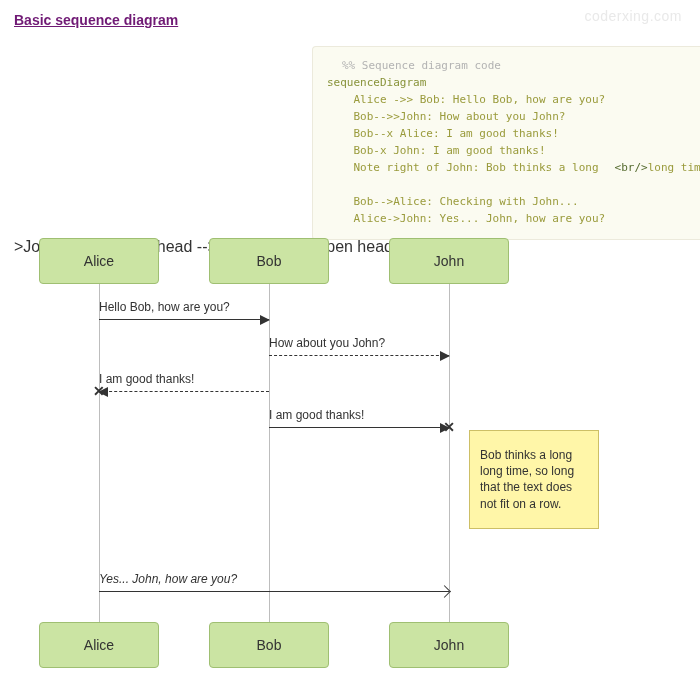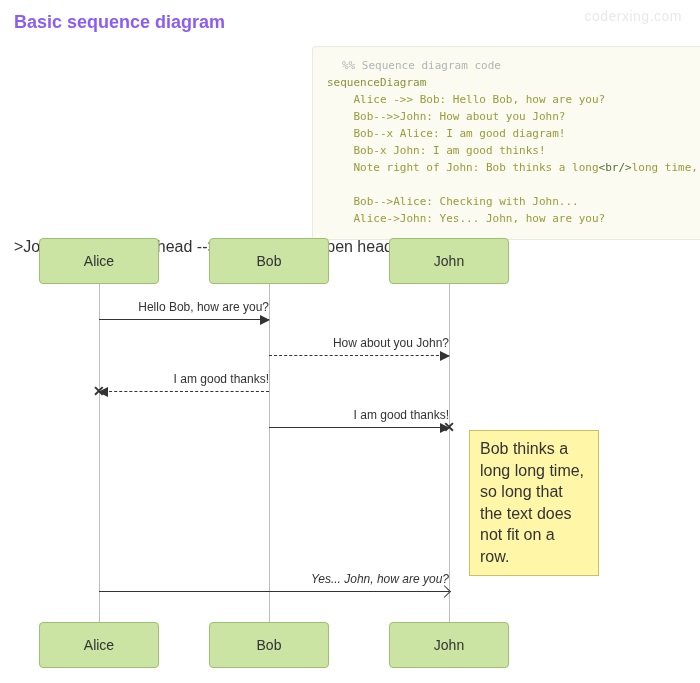--- a/index.html
+++ b/index.html
@@ -11,24 +11,25 @@
     width: 700px;
   }
   .page {
     width: 700px;
     height: 683px;
     position: relative;
     box-sizing: border-box;
     padding: 10px 14px;
   }
   .title {
-    font-size: 18px;
+    font-size: 14px;
     font-weight: 700;
-    color: #8b5cf6;
+    color: #701a75;
     margin: 2px 0 8px 0;
+    text-decoration: underline;
   }
   .watermark {
     position: absolute;
     top: 8px;
     right: 18px;
     font-size: 14px;
     color: #e9e9e9;
     letter-spacing: .5px;
     font-weight: 500;
     pointer-events: none;
@@ -45,21 +46,21 @@
     padding: 10px 14px 12px 14px;
     font-family: "Menlo", "Consolas", monospace;
     font-size: 11px;
     line-height: 1.55;
     color: #9a9b3c;
     white-space: pre;
     overflow: hidden;
   }
   .codebox .comment { color: #b3b3b3; margin-left: 15px; }
   .codebox .kw { color: #88933a; }
-  .codebox .tag { color: #556b2f; }
+  .codebox .tag { color: #556b2f; margin-left: 16px; }
 
   .diagram {
     position: absolute;
     left: 14px;
     top: 238px;
     width: 672px;
     height: 430px;
   }
 
   .actor-box {
@@ -84,21 +85,21 @@
   }
 
   .msg {
     position: absolute;
     height: 20px;
   }
   .msg .label {
     position: absolute;
     left: 0; right: 0;
     bottom: 6px;
-    text-align: right;
+    text-align: left;
     font-size: 12px;
     color: #333;
     white-space: nowrap;
     margin-top: 10px;
   }
   .msg .line {
     position: absolute;
     left: 0; right: 0;
     bottom: 0;
     height: 0;
@@ -132,42 +133,42 @@
     font-weight: 700;
     color: #333;
   }
   .arrowhead-x.right { right: -6px; }
   .arrowhead-x.left  { left: -6px; }
 
   .note {
     position: absolute;
     background: #fff6a8;
     border: 1px solid #cdbf66;
-    padding: 7px 10px;
-    font-size: 16px;
+    padding: 16px 10px;
+    font-size: 12px;
     color: #333;
     width: 130px;
     line-height: 1.35;
     box-sizing: border-box;
   }
 </style>
 </head>
 <body>
 
 <div class="page">
 
   <div class="title">Basic sequence diagram</div>
   <div class="watermark">coderxing.com</div>
 
   <div class="codebox"><span class="comment">%% Sequence diagram code</span>
 <span class="kw">sequenceDiagram</span>
 <span>    Alice -&gt;&gt; Bob: Hello Bob, how are you?</span>
 <span>    Bob--&gt;&gt;John: How about you John?</span>
-<span>    Bob--x Alice: I am good diagram!</span>
-<span>    Bob-x John: I am good thinks!</span>
+<span>    Bob--x Alice: I am good thanks!</span>
+<span>    Bob-x John: I am good thanks!</span>
 <span>    Note right of John: Bob thinks a long</span><span class="tag">&lt;br/&gt;</span><span>long time, so long&lt;</span>
 <span></span>
 <span>    Bob--&gt;Alice: Checking with John...</span>
 <span>    Alice-&gt;John: Yes... John, how are you?</span></div>
 
   <div class="diagram">
 
     
     <div class="lifeline" style="left:85px; top:46px; height:338px;"></div>
     <div class="lifeline" style="left:255px; top:46px; height:338px;"></div>

